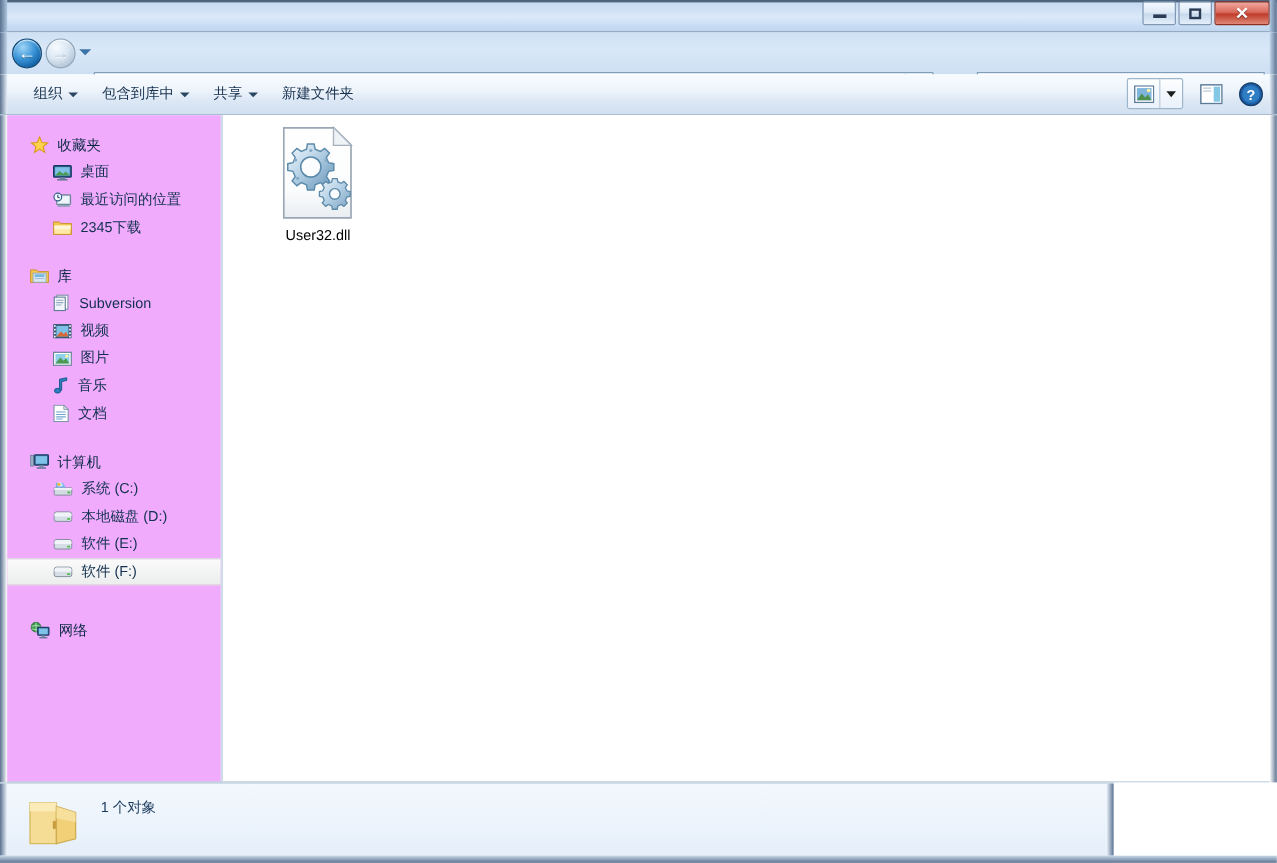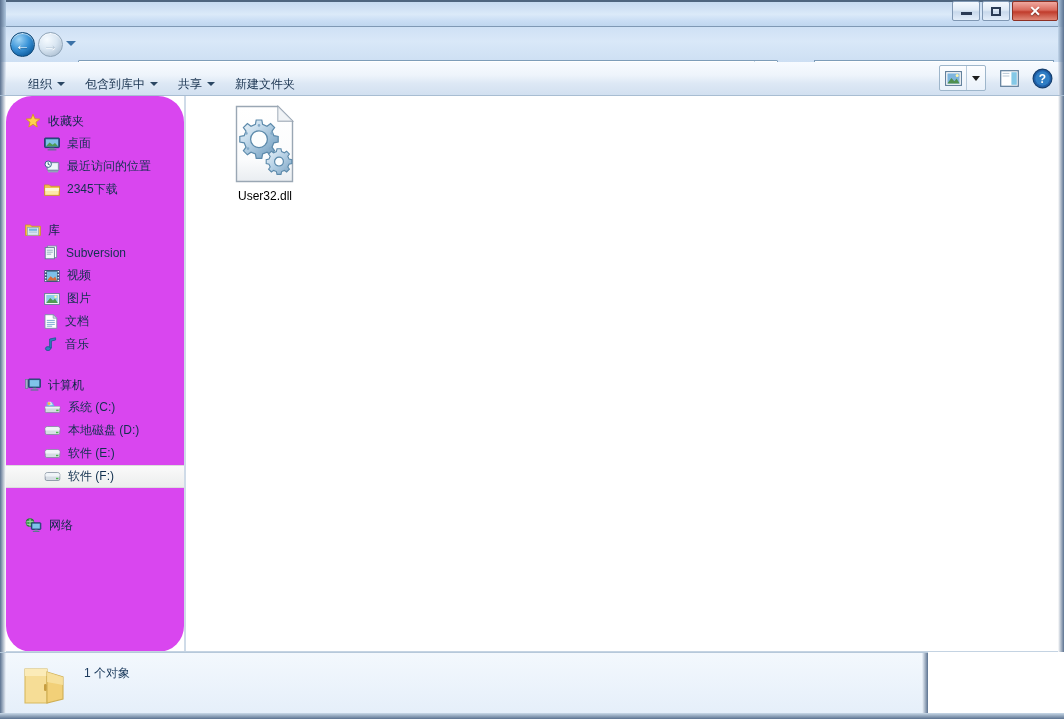--- a/index.html
+++ b/index.html
@@ -170,21 +170,21 @@
     background: linear-gradient(to bottom, #f7fbff 0%, #eef4fb 40%, #dde8f5 65%, #d2e0f0 100%);
     border-bottom: 1px solid #a8bdd2;
     box-sizing: border-box;
   }
   #tb-left-edge { position:absolute;left:0;top:0;width:6px;height:33px;
      background: linear-gradient(to right,#5b7290,#e6eef8); }
   #tb-right-edge { position:absolute;right:0;top:0;width:6px;height:33px;
      background: linear-gradient(to left,#5b7290,#e6eef8); }
   #toolbar-items {
     position: absolute; left: 18px; top: 0; height: 33px;
-    display: flex; align-items: flex-end; gap: 0px;
+    display: flex; align-items: center; gap: 0px;
   }
   .tb-item {
     display: flex; align-items: center; gap: 5px;
     font-size: 12px; color: #18324f;
     padding: 4px 10px; height: 22px; box-sizing: border-box;
     white-space: nowrap;
   }
   .tb-caret {
     width:0;height:0;border-left:4px solid transparent;border-right:4px solid transparent;
     border-top:4px solid #2a4663;
@@ -212,23 +212,22 @@
     background: #ffffff;
   }
   #body-left-edge { position:absolute;left:0;top:0;width:6px;height:556px;
      background: linear-gradient(to right,#5b7290,#ffffff); }
   #body-right-edge { position:absolute;right:0;top:0;width:6px;height:556px;
      background: linear-gradient(to left,#5b7290,#ffffff); }
 
   #sidebar {
     position: absolute; left: 6px; top: 0;
     width: 178px; height: 556px;
-    background: #d946ef;
+    background: #f0abfc;
     overflow: hidden;
-    border-radius: 26px;
   }
   #splitter {
     position: absolute; left: 184px; top: 0;
     width: 2px; height: 556px;
     background: #cfdbe8;
   }
   #content {
     position: absolute; left: 186px; top: 0;
     width: 872px; height: 556px;
     background: #ffffff;
@@ -522,38 +521,38 @@
           <rect x="0.6" y="1.6" width="14.8" height="10.8" fill="#ffffff" stroke="#6b8299" stroke-width="1"></rect>
           <rect x="2.2" y="3.0" width="11.6" height="8.0" fill="#8fd0ea"></rect>
           <path d="M2.2 11.0 L6.2 6.0 L9.0 8.6 L11.0 6.6 L13.8 11.0 Z" fill="#4f9a52"></path>
           <circle cx="11.6" cy="4.8" r="1.3" fill="#fdf5a8"></circle>
         </svg>
         <span class="nav-label">图片</span>
       </div>
 
       <div class="nav-item">
         <svg width="14" height="15" viewBox="0 0 14 15" class="ic">
+          <path d="M5.6 11.2 L5.6 2.0 L11.6 0.8 L11.6 3.0 L7.4 4.0 L7.4 11.2 Z" fill="#2d7fc0" stroke="#1a578c" stroke-width="0.8"></path>
+          <ellipse cx="4.0" cy="11.6" rx="2.6" ry="2.0" fill="#2d7fc0" stroke="#1a578c" stroke-width="0.8"></ellipse>
+        </svg>
+        <span class="nav-label">音乐</span>
+      </div>
+
+      <div class="nav-item">
+        <svg width="14" height="15" viewBox="0 0 14 15" class="ic">
           <path d="M1.0 0.7 L9.2 0.7 L12.8 4.2 L12.8 14.3 L1.0 14.3 Z" fill="#ffffff" stroke="#7b91a6" stroke-width="0.9"></path>
           <path d="M9.2 0.7 L12.8 4.2 L9.2 4.2 Z" fill="#dbe6ef" stroke="#7b91a6" stroke-width="0.7"></path>
           <g stroke="#6fa4cf" stroke-width="0.9">
             <line x1="2.8" y1="6.4" x2="10.8" y2="6.4"></line>
             <line x1="2.8" y1="8.4" x2="10.8" y2="8.4"></line>
             <line x1="2.8" y1="10.4" x2="10.8" y2="10.4"></line>
             <line x1="2.8" y1="12.2" x2="8.2" y2="12.2"></line>
           </g>
         </svg>
         <span class="nav-label">文档</span>
-      </div>
-
-      <div class="nav-item">
-        <svg width="14" height="15" viewBox="0 0 14 15" class="ic">
-          <path d="M5.6 11.2 L5.6 2.0 L11.6 0.8 L11.6 3.0 L7.4 4.0 L7.4 11.2 Z" fill="#2d7fc0" stroke="#1a578c" stroke-width="0.8"></path>
-          <ellipse cx="4.0" cy="11.6" rx="2.6" ry="2.0" fill="#2d7fc0" stroke="#1a578c" stroke-width="0.8"></ellipse>
-        </svg>
-        <span class="nav-label">音乐</span>
       </div>
 
       <div class="nav-spacer"></div>
 
       <div class="nav-group-header">
         <svg width="16" height="15" viewBox="0 0 16 15" class="ic">
           <rect x="0.6" y="1.4" width="2.2" height="9.0" fill="#9fb4c8" stroke="#667e95" stroke-width="0.7"></rect>
           <rect x="3.6" y="1.0" width="11.8" height="8.6" rx="0.7" fill="#35628f" stroke="#1b3f67" stroke-width="0.9"></rect>
           <rect x="4.8" y="2.1" width="9.4" height="6.4" fill="#7fc3ea"></rect>
           <rect x="7.8" y="9.8" width="3.4" height="1.6" fill="#7e93a8"></rect>

